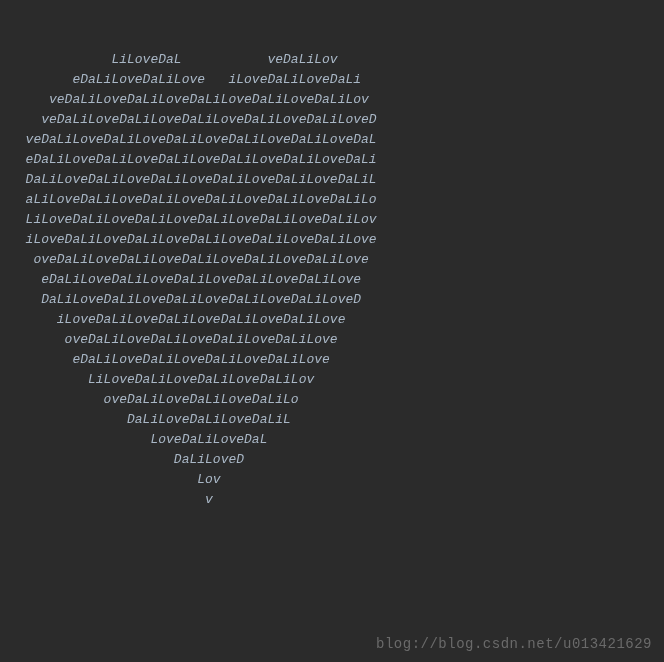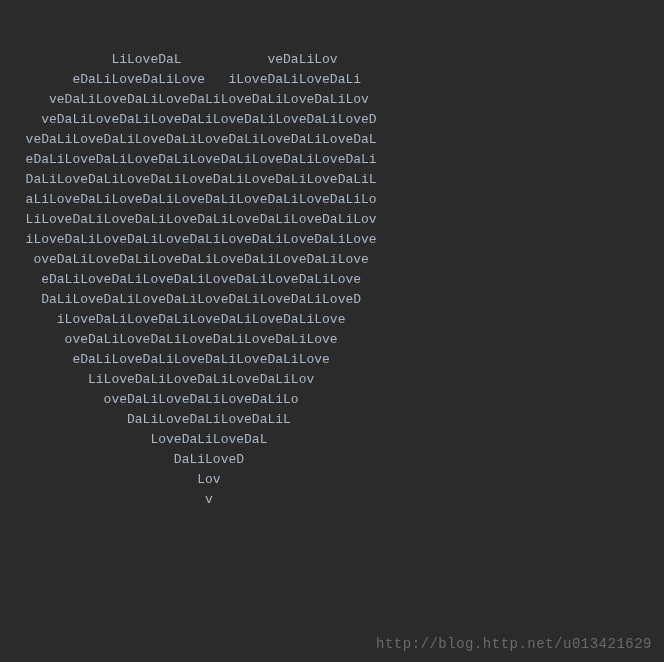--- a/index.html
+++ b/index.html
@@ -18,20 +18,21 @@
       position: relative;
     }
     .console-output {
       padding: 10px 10px 0 10px;
       white-space: pre;
       line-height: 20px;
     }
     .heart-line {
       display: block;
       white-space: pre;
+      font-style: italic;
     }
     .spacer {
       height: 80px;
     }
     .watermark {
       position: absolute;
       right: 12px;
       bottom: 10px;
       color: #6a6a6a;
       font-size: 14px;
@@ -41,13 +42,13 @@
   </style>
 </head>
 <body>
 
 <div class="console-output">
   <div id="heart-container"><span class="heart-line">             LiLoveDaL           veDaLiLov</span><span class="heart-line">        eDaLiLoveDaLiLove   iLoveDaLiLoveDaLi</span><span class="heart-line">     veDaLiLoveDaLiLoveDaLiLoveDaLiLoveDaLiLov</span><span class="heart-line">    veDaLiLoveDaLiLoveDaLiLoveDaLiLoveDaLiLoveD</span><span class="heart-line">  veDaLiLoveDaLiLoveDaLiLoveDaLiLoveDaLiLoveDaL</span><span class="heart-line">  eDaLiLoveDaLiLoveDaLiLoveDaLiLoveDaLiLoveDaLi</span><span class="heart-line">  DaLiLoveDaLiLoveDaLiLoveDaLiLoveDaLiLoveDaLiL</span><span class="heart-line">  aLiLoveDaLiLoveDaLiLoveDaLiLoveDaLiLoveDaLiLo</span><span class="heart-line">  LiLoveDaLiLoveDaLiLoveDaLiLoveDaLiLoveDaLiLov</span><span class="heart-line">  iLoveDaLiLoveDaLiLoveDaLiLoveDaLiLoveDaLiLove</span><span class="heart-line">   oveDaLiLoveDaLiLoveDaLiLoveDaLiLoveDaLiLove</span><span class="heart-line">    eDaLiLoveDaLiLoveDaLiLoveDaLiLoveDaLiLove</span><span class="heart-line">    DaLiLoveDaLiLoveDaLiLoveDaLiLoveDaLiLoveD</span><span class="heart-line">      iLoveDaLiLoveDaLiLoveDaLiLoveDaLiLove</span><span class="heart-line">       oveDaLiLoveDaLiLoveDaLiLoveDaLiLove</span><span class="heart-line">        eDaLiLoveDaLiLoveDaLiLoveDaLiLove</span><span class="heart-line">          LiLoveDaLiLoveDaLiLoveDaLiLov</span><span class="heart-line">            oveDaLiLoveDaLiLoveDaLiLo</span><span class="heart-line">               DaLiLoveDaLiLoveDaLiL</span><span class="heart-line">                  LoveDaLiLoveDaL</span><span class="heart-line">                     DaLiLoveD</span><span class="heart-line">                        Lov</span><span class="heart-line">                         v</span></div>
   <div class="spacer"></div>
   
 </div>
 
-<div class="watermark">http://blog.http.net/u013421629</div>
+<div class="watermark">blog://blog.csdn.net/u013421629</div>
 
 </body></html>

